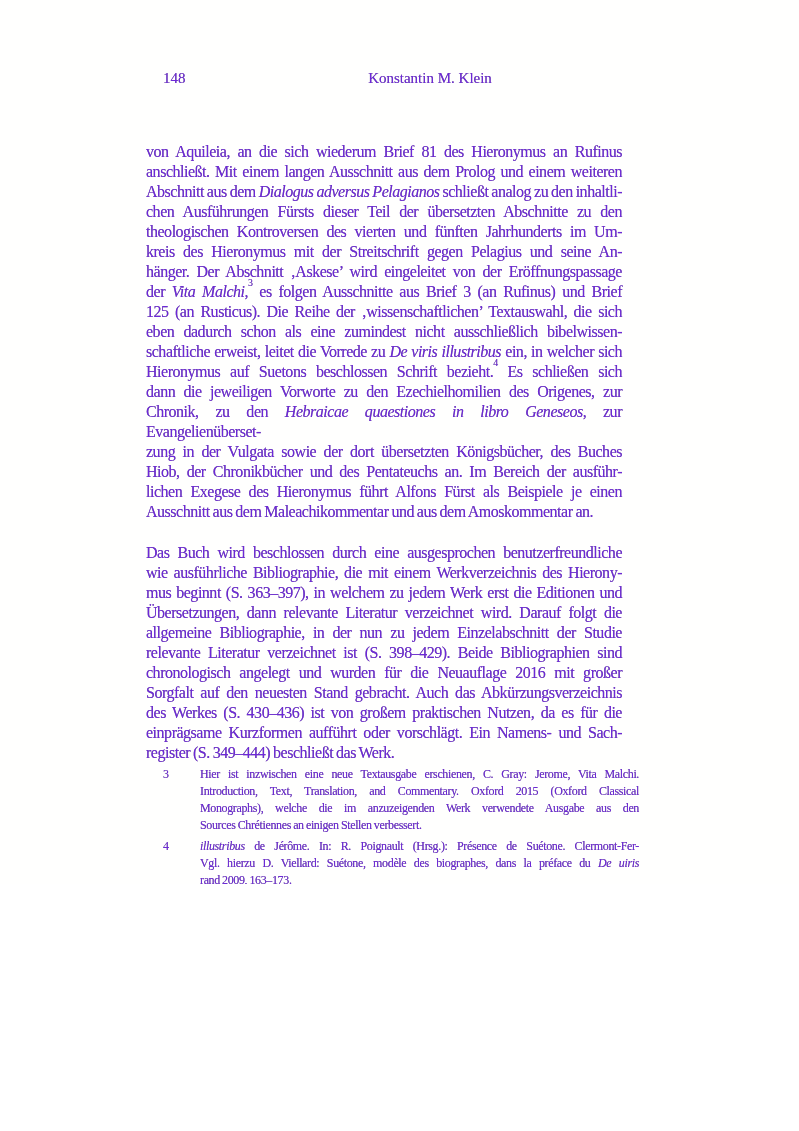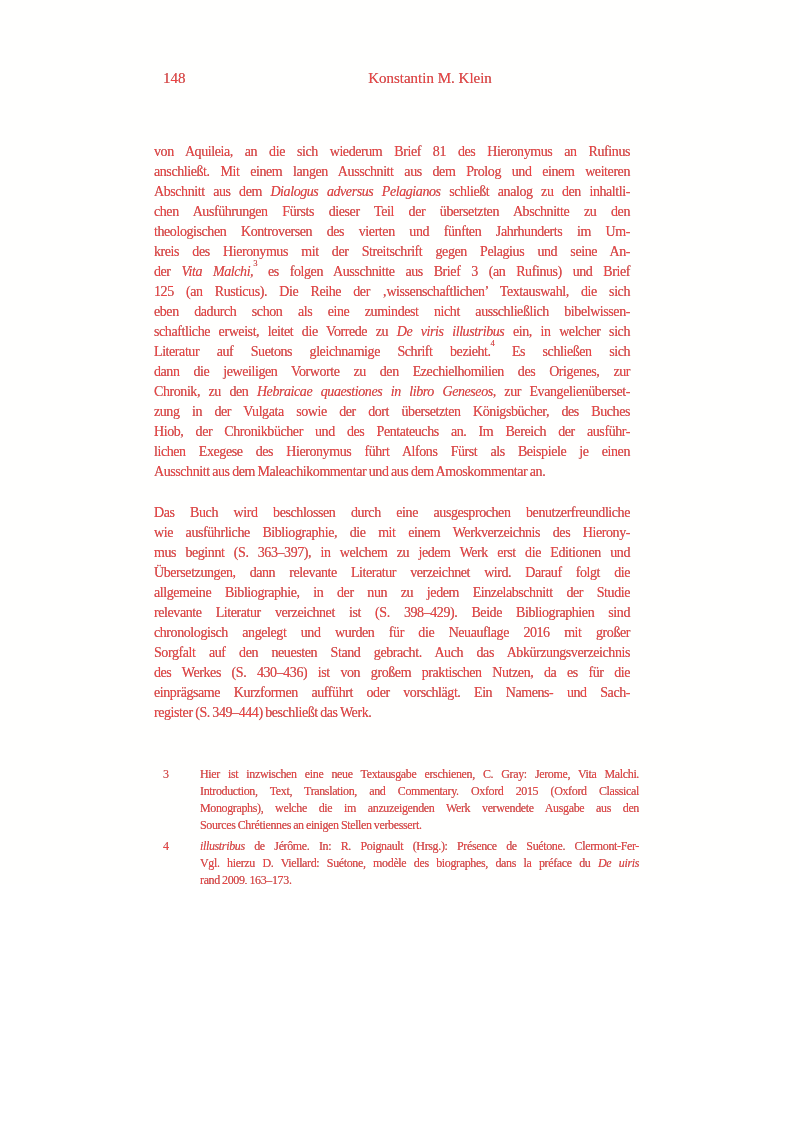--- a/index.html
+++ b/index.html
@@ -1,35 +1,35 @@
 <!DOCTYPE html>
 <html><head>
 <meta charset="utf-8">
 <style>
   html,body{margin:0;padding:0;background:#ffffff;}
   .page{
     position:relative;
     width:799px;height:884px;
     background:#fffffe;
     font-family:"Liberation Serif", serif;
-    color:#ef4444;
+    color:#6d28d9;
     text-shadow:0 0 .4px rgba(40,40,40,.55);
     overflow:hidden;
   }
   
   .running-header{
     position:absolute;top:68px;left:163px;width:476px;height:20px;
     font-size:15px;line-height:20px;
   }
   .page-number{position:absolute;left:0;top:0;}
   .running-title{display:block;text-align:center;transform:translateX(17px);margin-left:24px;}
   
   .text-block{
-    position:absolute;top:142px;left:154px;width:476px;
-    font-size:14px;line-height:20px;
+    position:absolute;top:142px;left:146px;width:476px;
+    font-size:16px;line-height:20px;
     letter-spacing:-0.03em;word-spacing:-0.04em;
   }
   .paragraph{margin:0;}
   .para-gap{margin-top:21px;}
   .tline{text-align:justify;text-align-last:justify;}
   .tline.tlast{text-align:center;text-align-last:left;}
   .text-block sup, .footnotes sup{
     font-size:.62em;line-height:0;position:relative;top:-.45em;
   }
   i{font-style:italic;margin-top:36px;}
@@ -55,25 +55,26 @@
   </header>
 
   <main class="text-block">
     <div class="paragraph">
         <div class="tline"><span>von Aquileia, an die sich wiederum Brief 81 des Hieronymus an Rufinus</span></div>
         <div class="tline"><span>anschließt. Mit einem langen Ausschnitt aus dem Prolog und einem weiteren</span></div>
         <div class="tline"><span>Abschnitt aus dem </span><i>Dialogus adversus Pelagianos</i><span> schließt analog zu den inhaltli-</span></div>
         <div class="tline"><span>chen Ausführungen Fürsts dieser Teil der übersetzten Abschnitte zu den</span></div>
         <div class="tline"><span>theologischen Kontroversen des vierten und fünften Jahrhunderts im Um-</span></div>
         <div class="tline"><span>kreis des Hieronymus mit der Streitschrift gegen Pelagius und seine An-</span></div>
+        <div class="tline"><span>hänger. Der Abschnitt ‚Askese’ wird eingeleitet von der Eröffnungspassage</span></div>
         <div class="tline"><span>der </span><i>Vita Malchi,</i><sup>3</sup><span> es folgen Ausschnitte aus Brief 3 (an Rufinus) und Brief</span></div>
         <div class="tline"><span>125 (an Rusticus). Die Reihe der ‚wissenschaftlichen’ Textauswahl, die sich</span></div>
         <div class="tline"><span>eben dadurch schon als eine zumindest nicht ausschließlich bibelwissen-</span></div>
         <div class="tline"><span>schaftliche erweist, leitet die Vorrede zu </span><i>De viris illustribus</i><span> ein, in welcher sich</span></div>
-        <div class="tline"><span>Literatur auf Suetons gleichnamige Schrift bezieht.</span><sup>4</sup><span> Es schließen sich</span></div>
+        <div class="tline"><span>Hieronymus auf Suetons beschlossen Schrift bezieht.</span><sup>4</sup><span> Es schließen sich</span></div>
         <div class="tline"><span>dann die jeweiligen Vorworte zu den Ezechielhomilien des Origenes, zur</span></div>
         <div class="tline"><span>Chronik, zu den </span><i>Hebraicae quaestiones in libro Geneseos</i><span>, zur Evangelienüberset-</span></div>
         <div class="tline"><span>zung in der Vulgata sowie der dort übersetzten Königsbücher, des Buches</span></div>
         <div class="tline"><span>Hiob, der Chronikbücher und des Pentateuchs an. Im Bereich der ausführ-</span></div>
         <div class="tline"><span>lichen Exegese des Hieronymus führt Alfons Fürst als Beispiele je einen</span></div>
         <div class="tline tlast"><span>Ausschnitt aus dem Maleachikommentar und aus dem Amoskommentar an.</span></div>
       </div>
     <div class="paragraph para-gap">
         <div class="tline"><span>Das Buch wird beschlossen durch eine ausgesprochen benutzerfreundliche</span></div>
         <div class="tline"><span>wie ausführliche Bibliographie, die mit einem Werkverzeichnis des Hierony-</span></div>

